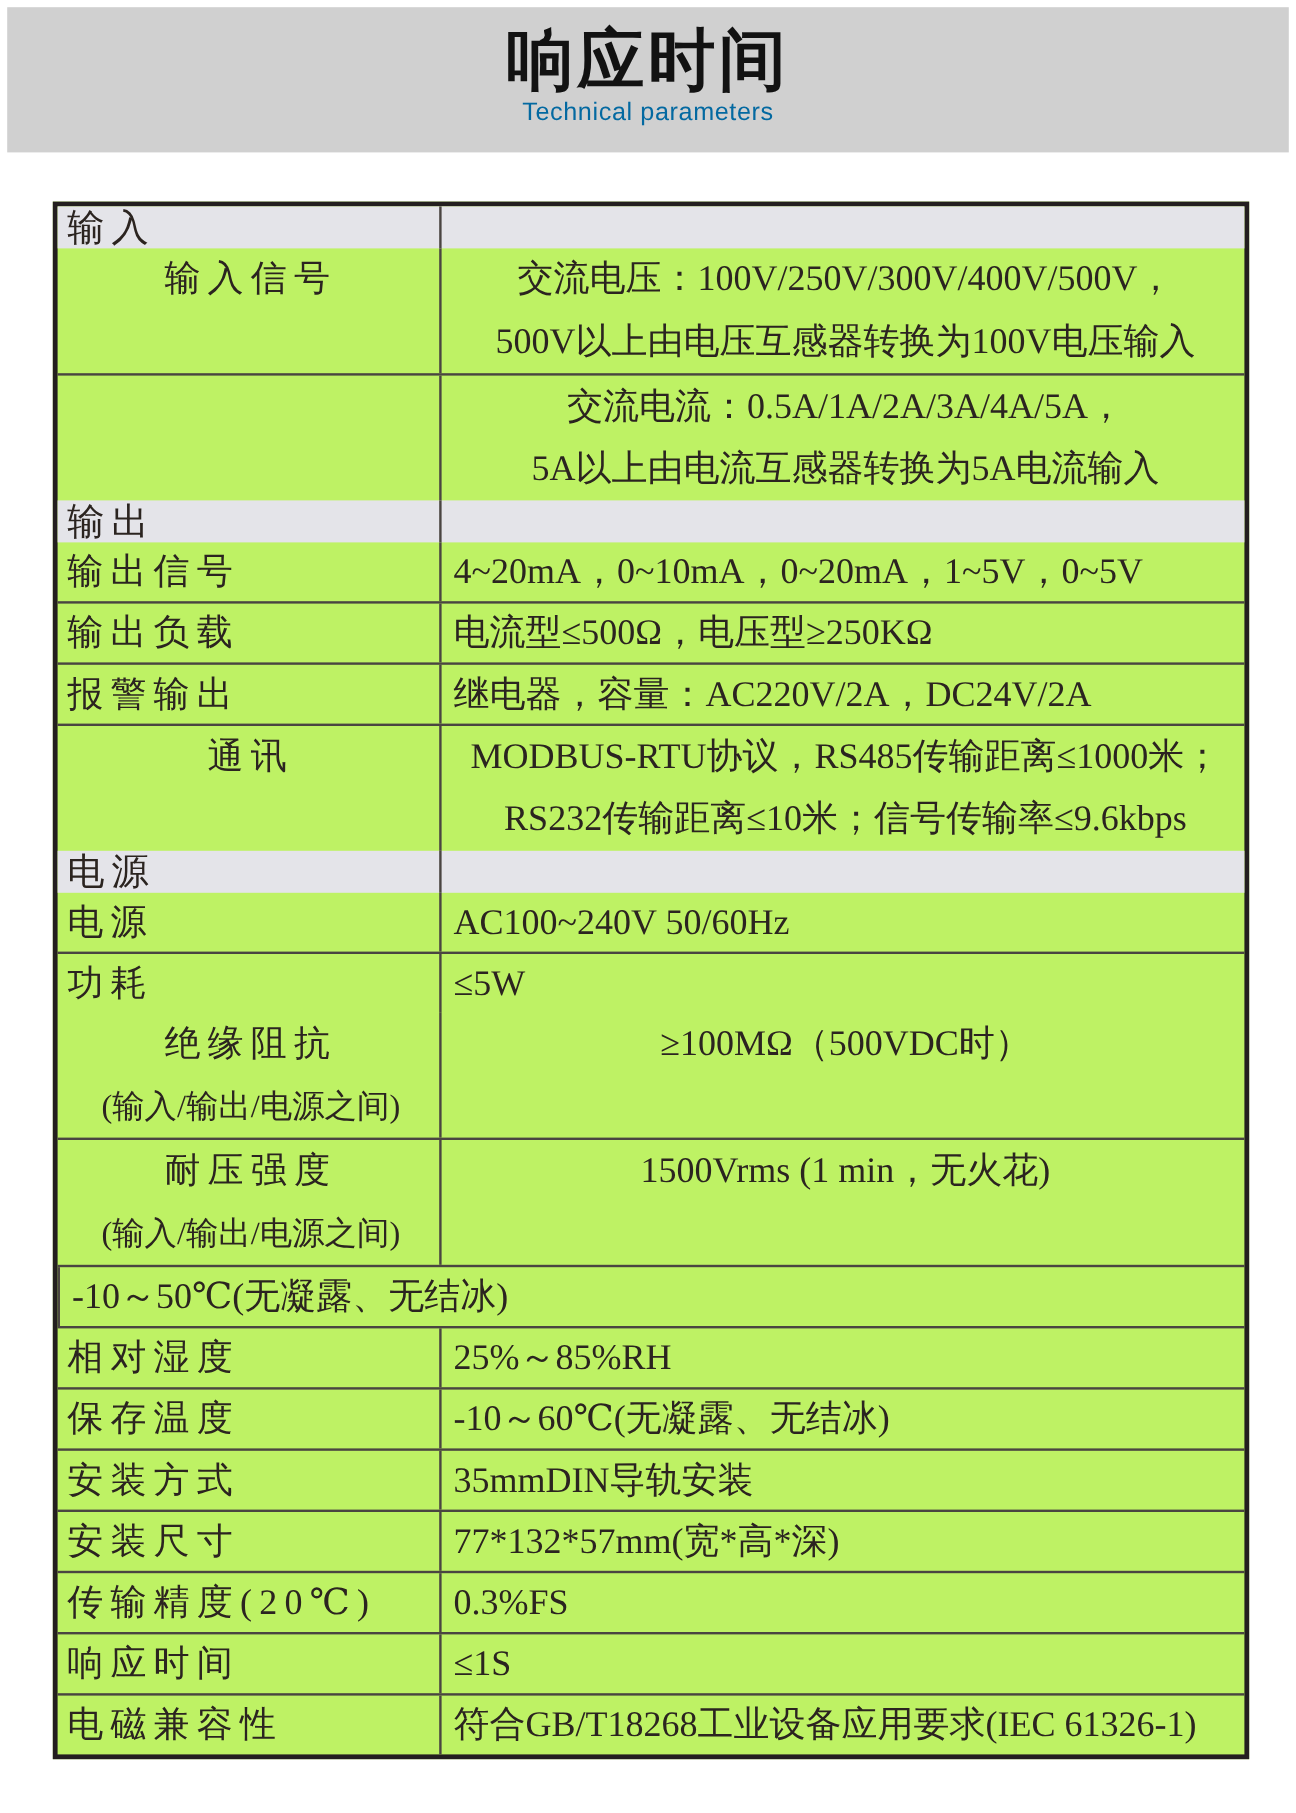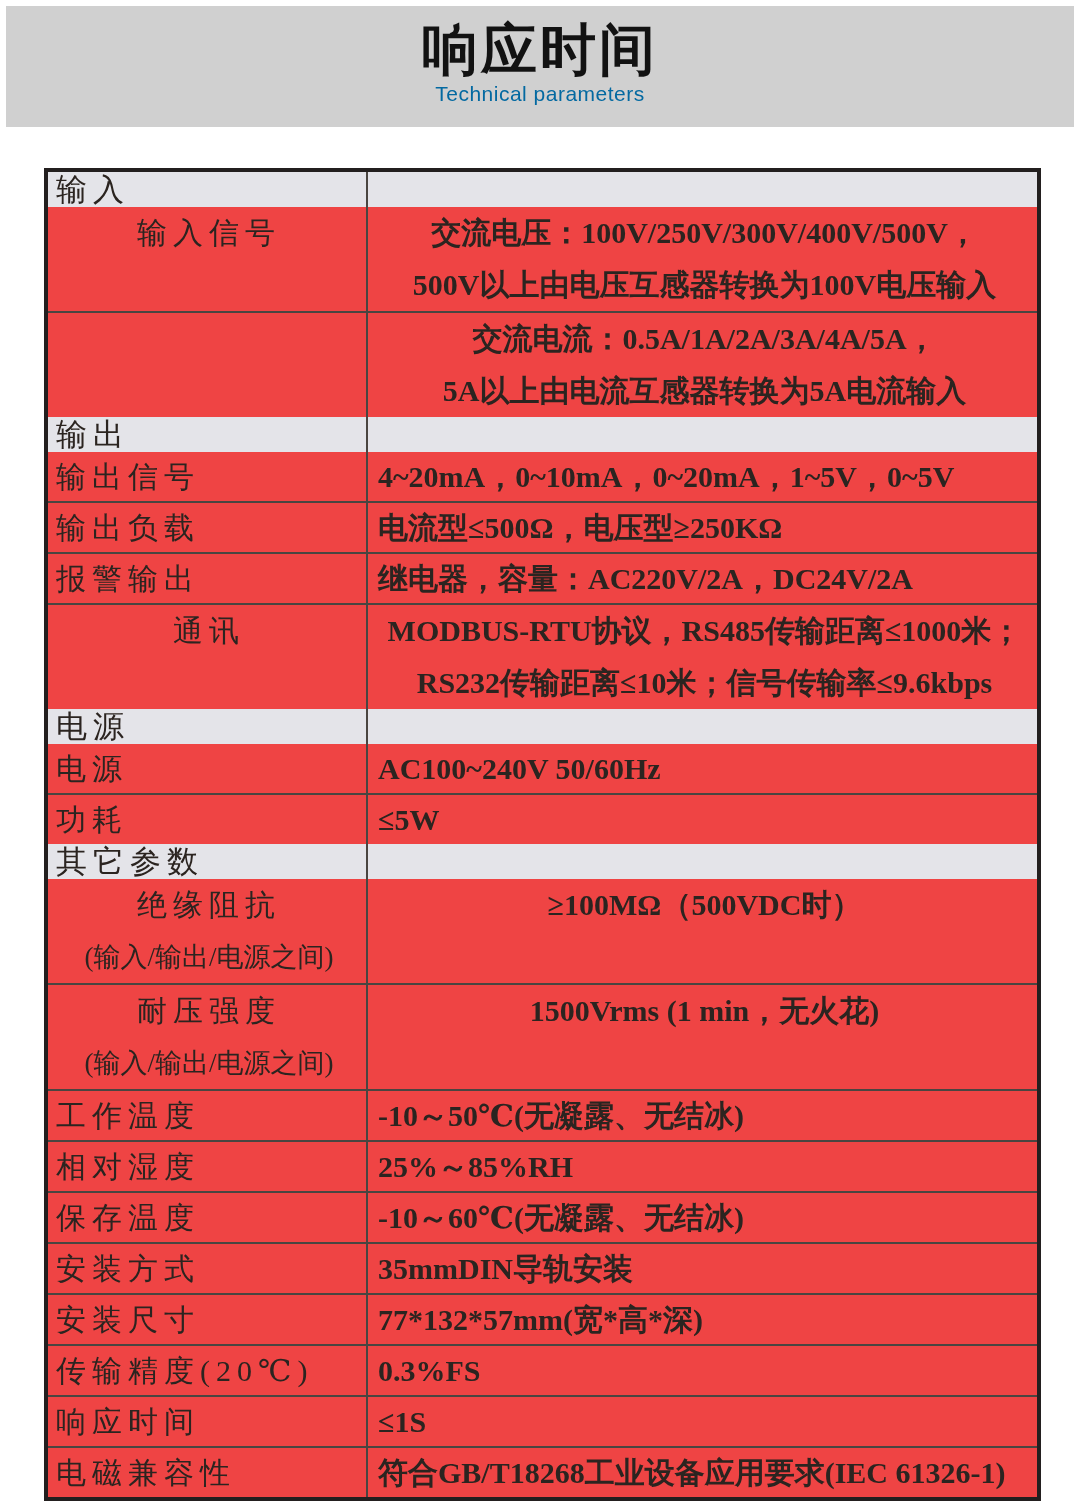--- a/index.html
+++ b/index.html
@@ -21,27 +21,27 @@
     color:#121212;
   }
   .header-band .subtitle{
     font-family:"Liberation Sans","DejaVu Sans",sans-serif;
     font-size:21px;line-height:24px;margin-top:2px;color:#0369a1;
     letter-spacing:0.5px;
   }
   
   .spec-table{
     position:absolute;left:44px;top:168px;width:989px;
-    border:4px solid #231f1f;background:#ef4444;
+    border:4px solid #231f1f;background:#bef264;
   }
   .row{display:grid;grid-template-columns:318px 1fr;}
   .row.bt{border-top:2px solid #4a4541;}
   .cell{display:flex;flex-direction:column;justify-content:flex-start;}
   .cell.left{padding-left:8px;padding-right:4px;}
-  .cell.right{border-left:2px solid #4a4541;padding-left:10px;padding-right:6px;font-weight:bold;}
+  .cell.right{border-left:2px solid #4a4541;padding-left:10px;padding-right:6px;}
   .row.section{background:#e4e4e9;min-height:35px;}
   .row.section .lbl{font-size:31px;line-height:35px;letter-spacing:6px;}
   .row.short{min-height:49px;}
   .row.short .lbl,.row.short .val{line-height:49px;}
   .row.tall{min-height:104px;}
   .row.tall .lbl,.row.tall .val{line-height:52px;text-align:center;}
   .lbl{font-size:30px;letter-spacing:6px;white-space:nowrap;}
   .lbl.sub{font-size:27px;letter-spacing:0;}
   .val{font-size:30px;white-space:nowrap;}
 </style>
@@ -130,48 +130,39 @@
       </div>
     </div>
     <div class="row data short bt">
       <div class="cell left">
         <span class="lbl">功耗</span>
       </div>
       <div class="cell right">
         <span class="val">≤5W</span>
       </div>
     </div>
-    <div class="row section">
-      <div class="cell left">
-        <span class="lbl">其它参数</span>
-      </div>
-      <div class="cell right"></div>
-    </div>
     <div class="row data tall">
       <div class="cell left">
         <span class="lbl">绝缘阻抗</span>
         <span class="lbl sub">(输入/输出/电源之间)</span>
       </div>
       <div class="cell right">
         <span class="val">≥100MΩ（500VDC时）</span>
       </div>
     </div>
     <div class="row data tall bt">
       <div class="cell left">
         <span class="lbl">耐压强度</span>
         <span class="lbl sub">(输入/输出/电源之间)</span>
       </div>
       <div class="cell right">
         <span class="val">1500Vrms (1 min，无火花)</span>
       </div>
     </div>
     <div class="row data short bt">
-      <div class="cell left">
-        <span class="lbl">工作温度</span>
-      </div>
       <div class="cell right">
         <span class="val">-10～50℃(无凝露、无结冰)</span>
       </div>
     </div>
     <div class="row data short bt">
       <div class="cell left">
         <span class="lbl">相对湿度</span>
       </div>
       <div class="cell right">
         <span class="val">25%～85%RH</span>

